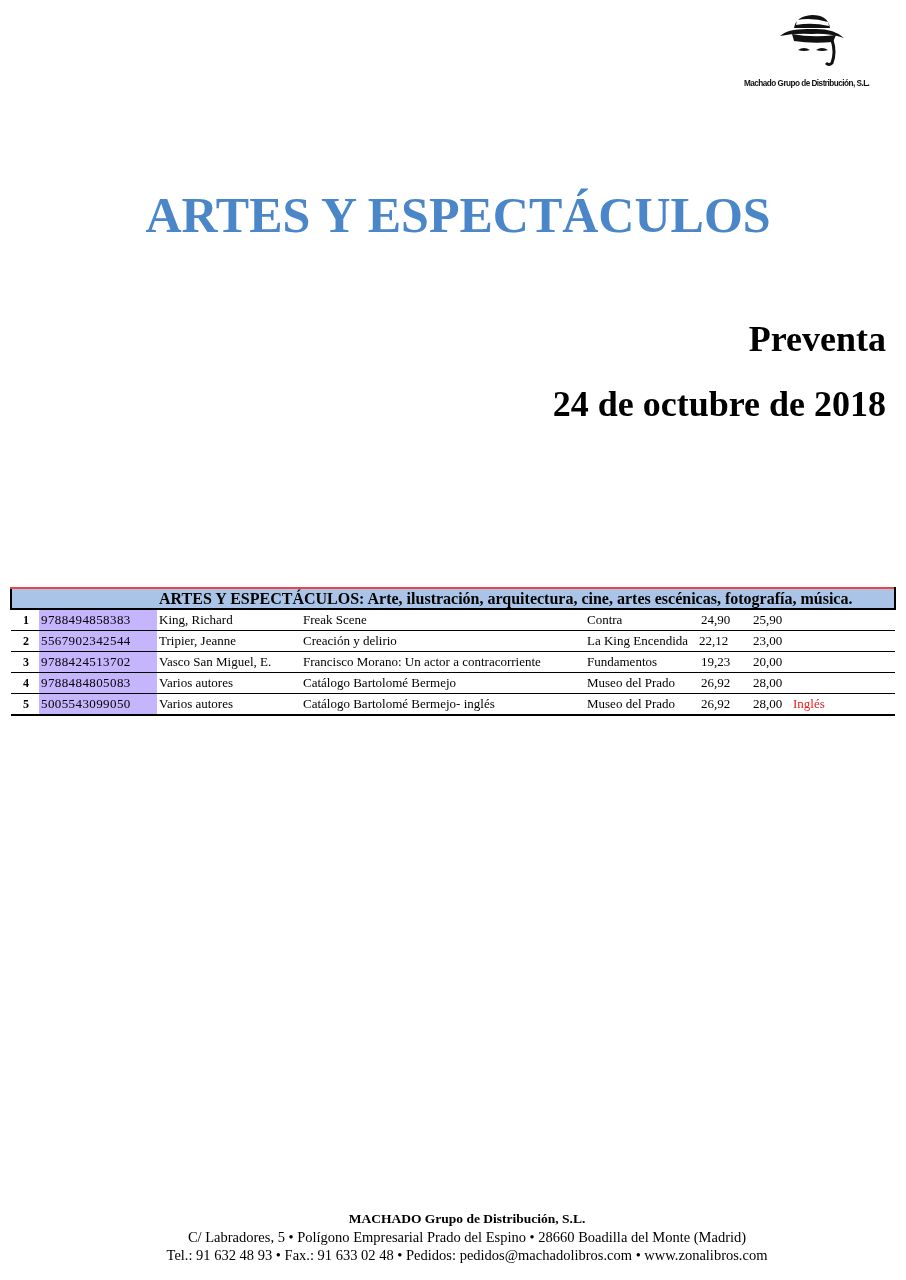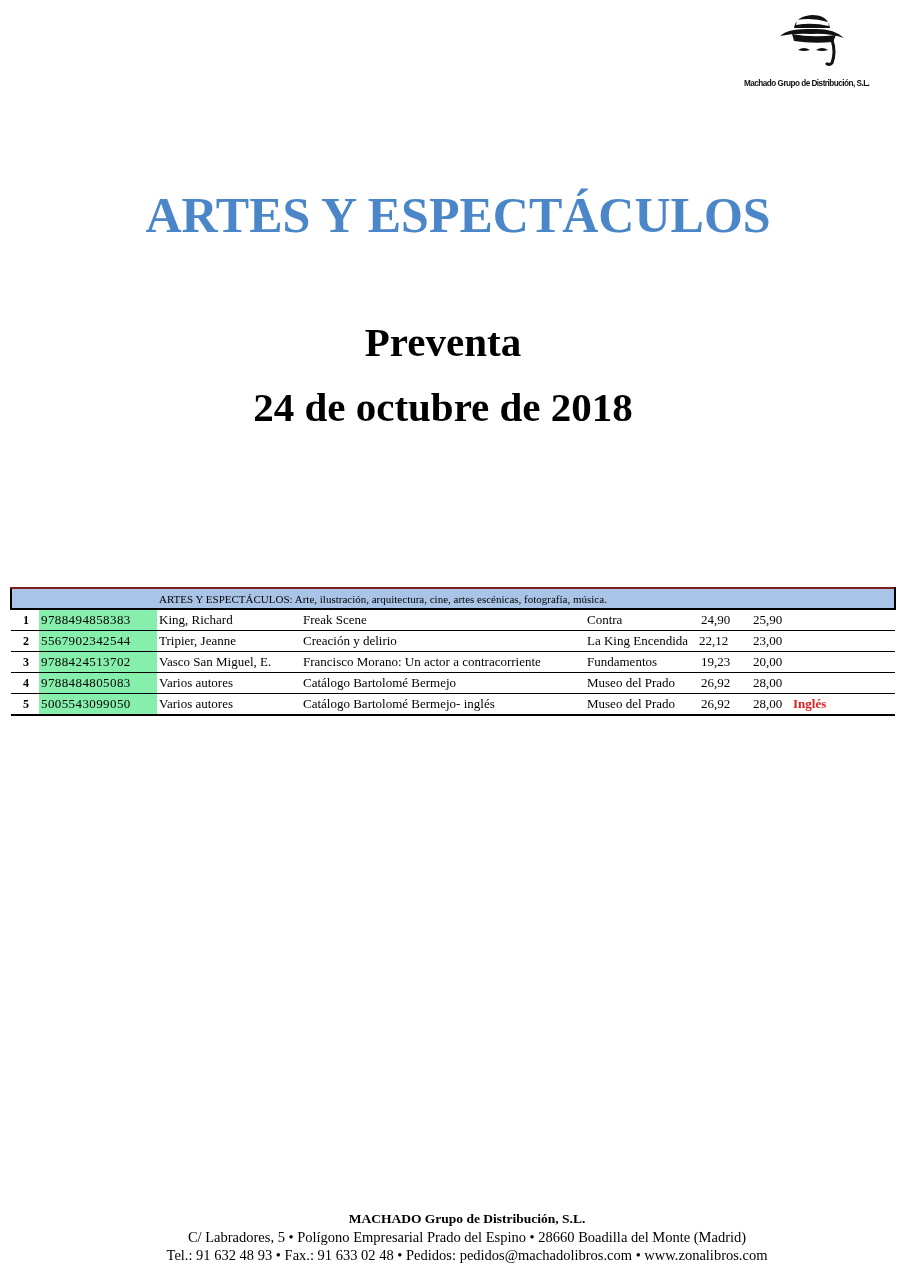--- a/index.html
+++ b/index.html
@@ -16,44 +16,44 @@
       font-family: "Liberation Sans", sans-serif; font-size: 9.5px; font-weight: bold;
       letter-spacing: -0.6px; transform: scaleX(0.86); transform-origin: left;
       white-space: nowrap; color: #111;
     }
     .main-title {
       position: absolute; left: 0; top: 186px; width: 916px; text-align: center;
       font-family: "Liberation Serif", serif; font-weight: bold; font-size: 50px;
       color: #4a86c8; letter-spacing: 0px;
     }
     .subtitle {
-      position: absolute; left: 0; width: 886px; text-align: center;
-      font-family: "Liberation Serif", serif; font-weight: bold; font-size: 41px; color: #000;
+      position: absolute; left: 0; width: 886px; text-align: right;
+      font-family: "Liberation Serif", serif; font-weight: bold; font-size: 36px; color: #000;
     }
     .preventa { top: 318px; }
     .date { top: 383px; left: 0; width: 886px; }
 
     table.catalog {
       position: absolute; left: 10px; top: 587px; width: 884px;
       border-collapse: collapse; table-layout: fixed;
       font-family: "Liberation Serif", serif; font-size: 13px;
     }
     table.catalog td { padding: 0 0 0 2px; height: 20px; white-space: nowrap; overflow: visible; }
     tr.section-header td {
-      background: #a9c4e6; font-weight: normal; font-size: 11px; height: 19px;
-      border-top: 2px solid #7f1d1d; border-bottom: 2px solid #000;
+      background: #a9c4e6; font-weight: bold; font-size: 16px; height: 19px;
+      border-top: 2px solid #ef4444; border-bottom: 2px solid #000;
     }
     tr.section-header td:first-child { border-left: 2px solid #000; }
     tr.section-header td:last-child { border-right: 2px solid #000; }
     tr.data-row td { border-bottom: 1px solid #000; }
     tr.data-row.last td { border-bottom: 2px solid #000; }
     td.num { font-weight: bold; font-size: 12px; text-align: center; padding: 0; }
-    td.isbn { background: #86efac; letter-spacing: 0.4px; padding-left: 6px; }
+    td.isbn { background: #c4b5fd; letter-spacing: 0.4px; padding-left: 6px; }
     td.price { padding-left: 4px; }
-    td.note { color: #e02020; font-weight: bold; padding-left: 6px; margin-top: 27px; }
+    td.note { color: #e02020; font-weight: normal; padding-left: 6px; margin-top: 27px; }
 
     .footer {
       position: absolute; left: 0; top: 1210px; width: 934px; text-align: center;
       font-family: "Liberation Serif", serif; font-size: 14.5px; line-height: 18px;
     }
     .footer .company { font-weight: bold; font-size: 13.5px; }
   </style>
 </head>
 <body>
 

